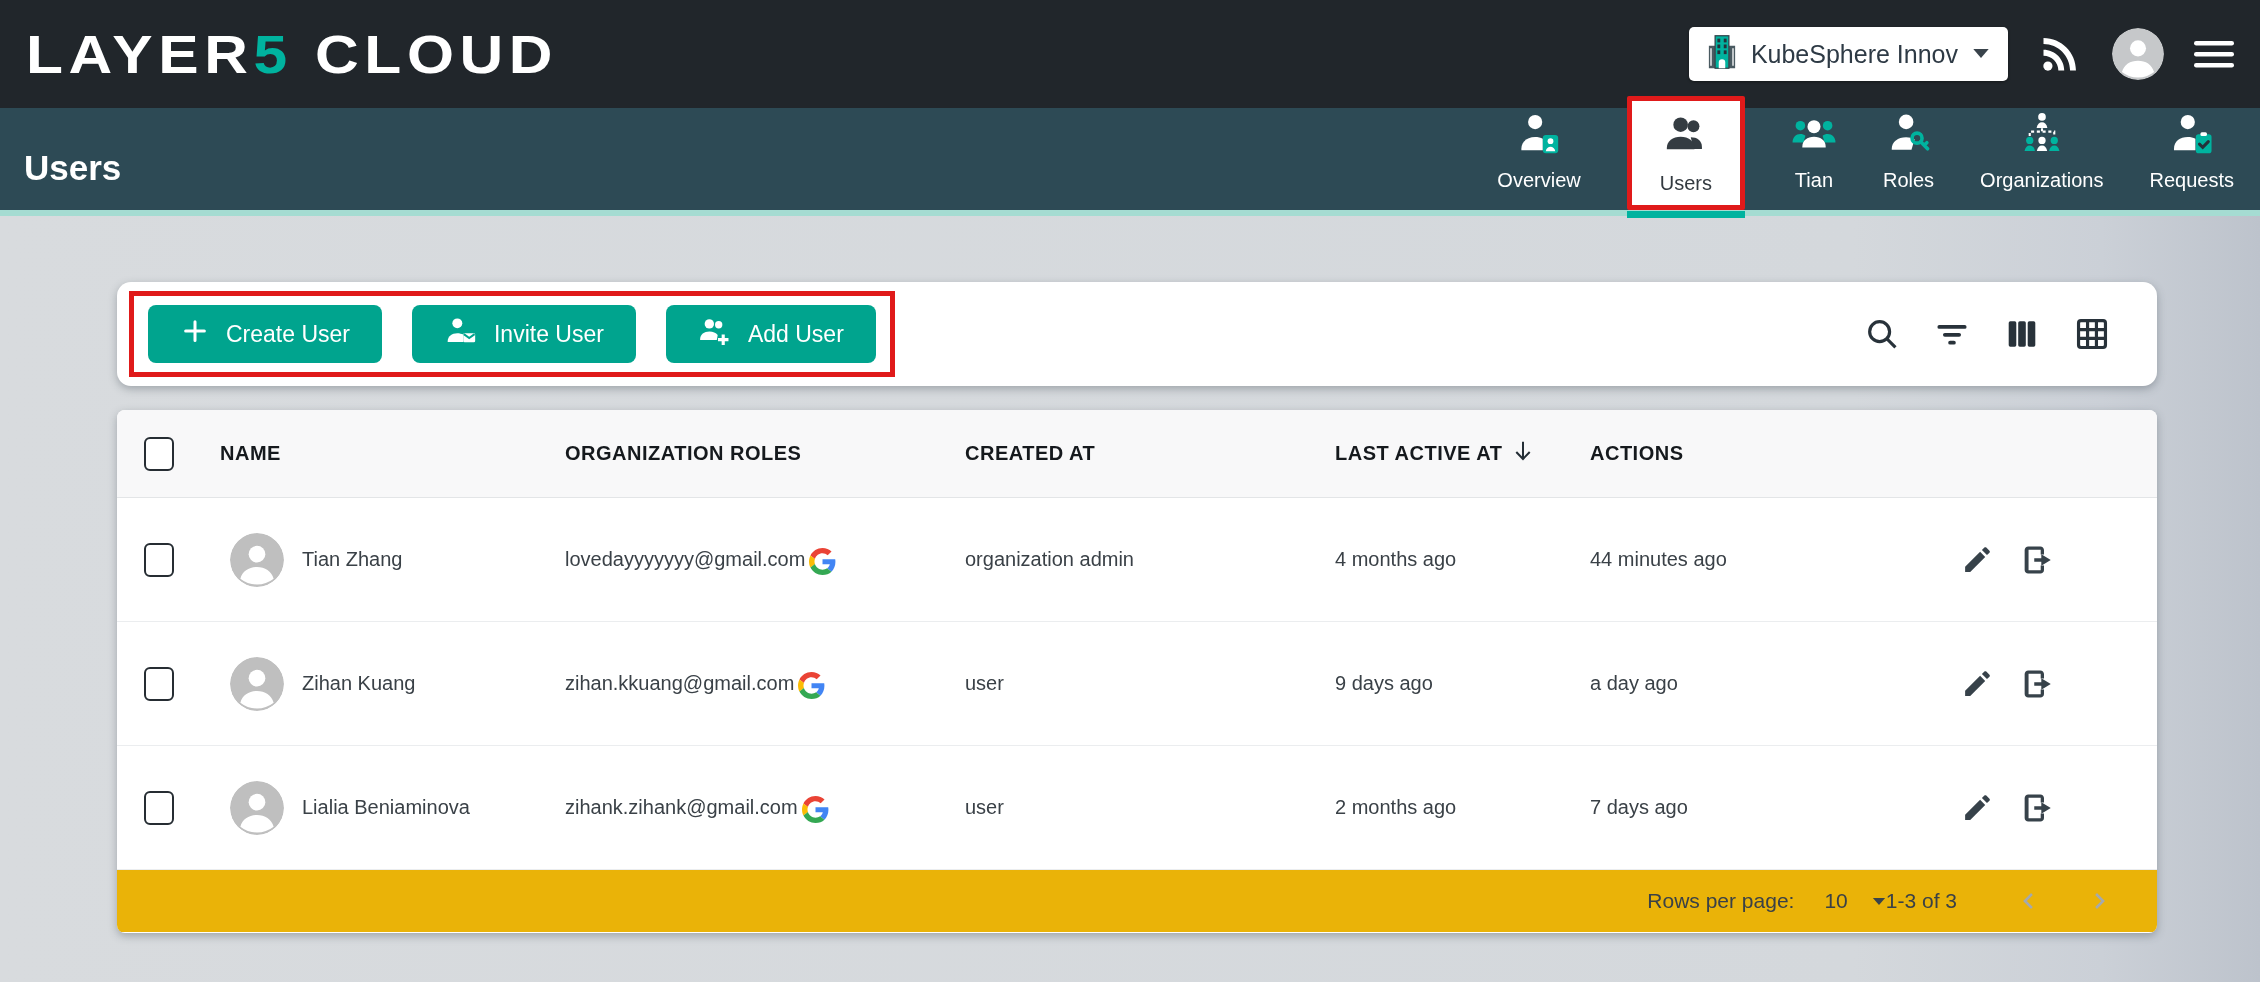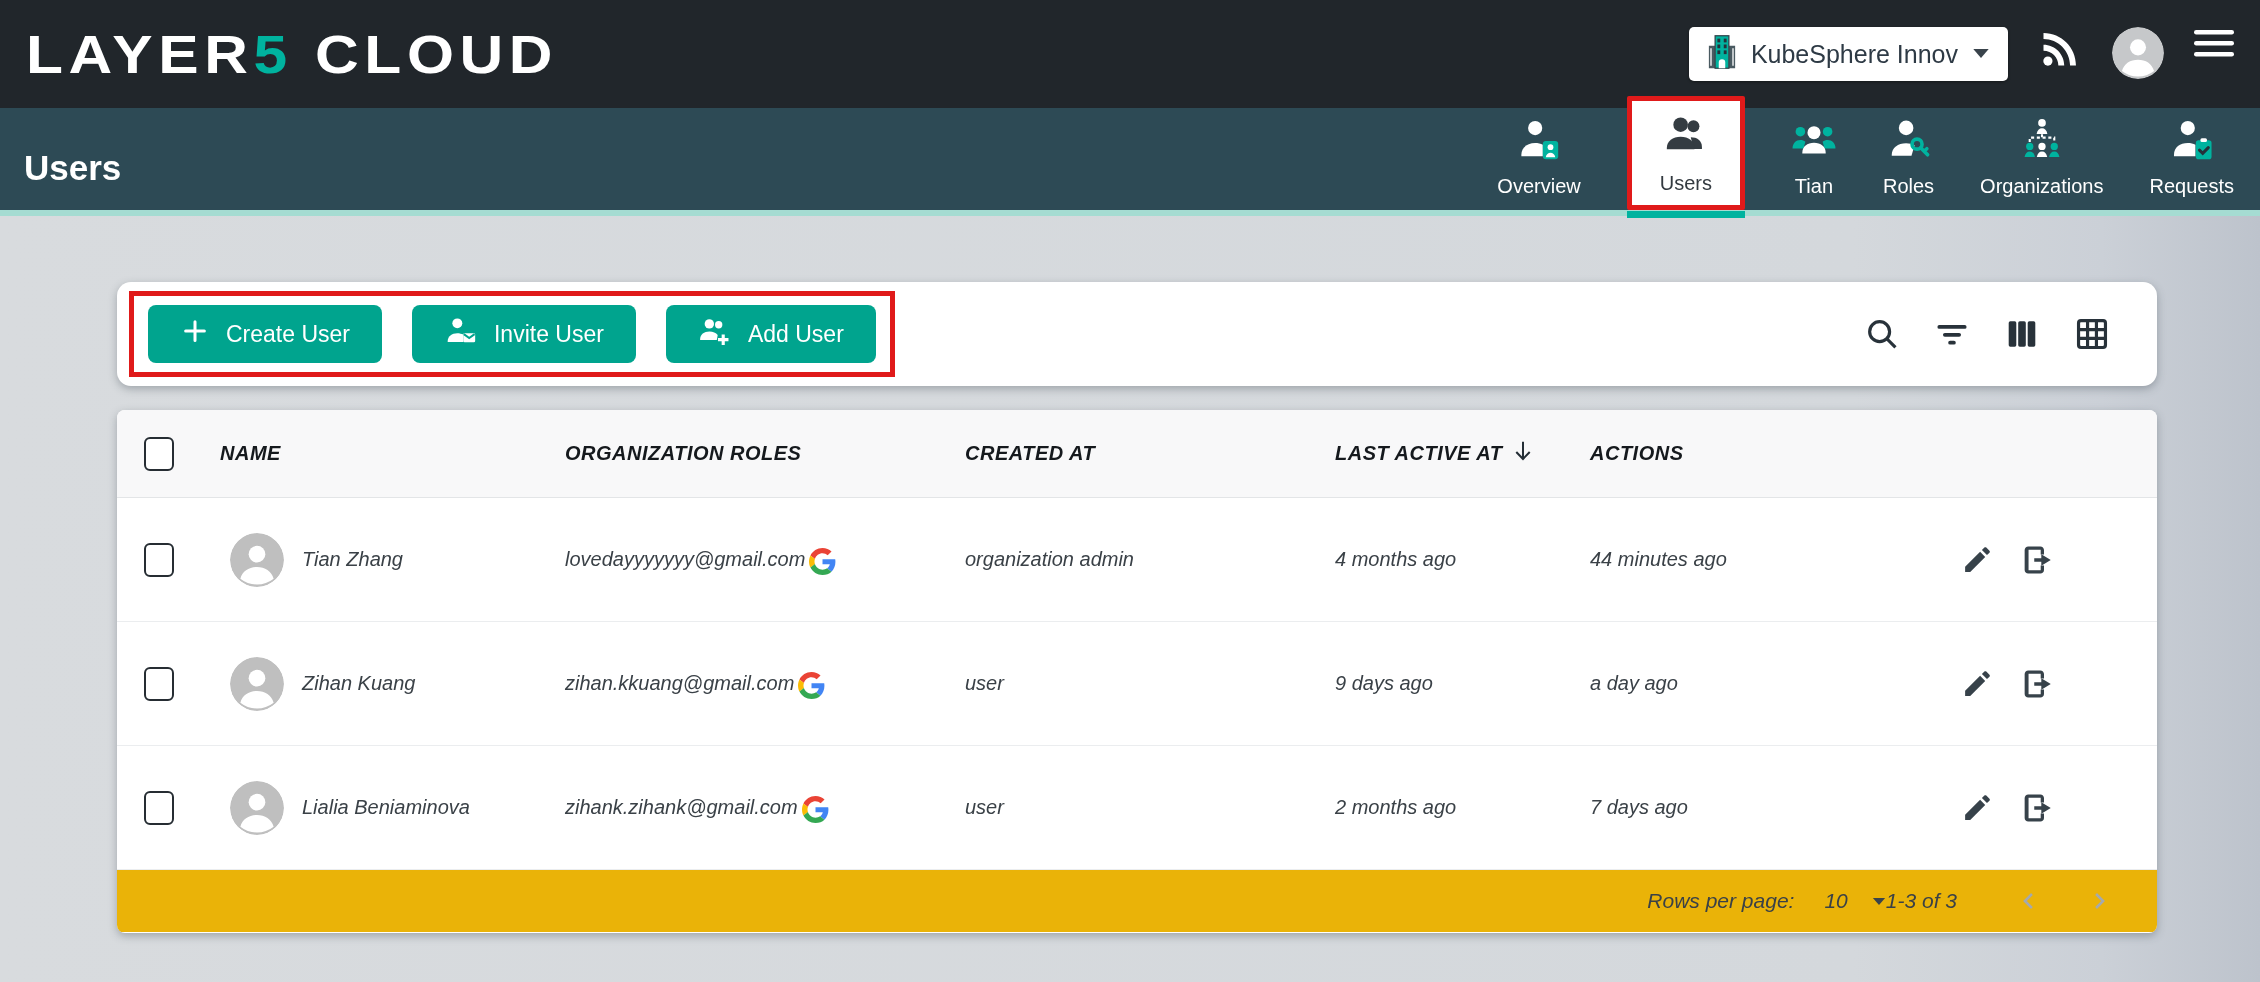--- a/index.html
+++ b/index.html
@@ -11,35 +11,35 @@
   }
   
   .topbar {
     position:absolute; top:0; left:0; right:0; height:108px;
     background:#21262B; display:flex; align-items:center; justify-content:space-between;
     padding:0 26px;
   }
   .logo { font-size:54px; font-weight:800; letter-spacing:5px; color:#fff;
           transform:scaleX(1.12); transform-origin:left center; white-space:nowrap; }
   .logo .accent { color:#00B39F; }
-  .top-right { display:flex; gap:30px; }
+  .top-right { display:flex; align-items:center; gap:30px; }
   .org-box { background:#fff; border-radius:5px; height:54px; display:flex;
              align-items:center; gap:14px; padding:0 18px; cursor:pointer;
              box-shadow:0 1px 3px rgba(0,0,0,.4); }
   .org-name { font-size:25px; color:#2E3A45; white-space:nowrap; }
   .avatar-btn { width:52px; height:52px; border-radius:50%; overflow:hidden; }
   
   .navbar {
     position:absolute; top:108px; left:0; right:0; height:108px;
     background:#2D4A55; border-bottom:6px solid #A5DCD2;
   }
   .page-title { position:absolute; left:24px; top:40px; color:#fff; font-size:35px; font-weight:600; }
   .nav-items { position:absolute; right:26px; bottom:0; display:flex; align-items:flex-end; gap:46px; }
   .nav-item { display:flex; flex-direction:column; align-items:center; gap:8px;
-              color:#fff; font-size:20px; padding-bottom:12px; cursor:pointer; }
+              color:#fff; font-size:20px; padding-bottom:18px; cursor:pointer; }
   .nav-item.active {
     background:#fff; border:5px solid #E01A1A; border-radius:2px;
     color:#333A40; padding:12px 28px 10px; position:relative; margin-bottom:0;
   }
   .nav-item.active .active-underline {
     position:absolute; left:-5px; right:-5px; bottom:-13px; height:7px; background:#00B39F;
   }
   
   .toolbar-card {
     position:absolute; left:117px; top:282px; width:2040px; height:104px;
@@ -50,21 +50,21 @@
   .btn {
     height:58px; background:#00A48E; border:none; border-radius:8px; color:#fff;
     font-size:23px; display:flex; align-items:center; gap:16px; padding:0 32px;
     font-family:inherit; cursor:pointer; white-space:nowrap;
   }
   .toolbar-icons { display:flex; align-items:center; gap:32px; }
   .tool-icon { cursor:pointer; display:flex; }
   
   .table-card {
     position:absolute; left:117px; top:410px; width:2040px; height:523px;
-    background:#fff; border-radius:8px; box-shadow:0 3px 9px rgba(55,65,75,.35); overflow:hidden;font-style:italic;
+    background:#fff; border-radius:8px; box-shadow:0 3px 9px rgba(55,65,75,.35); overflow:hidden;
   }
   .tgrid { display:grid; grid-template-columns:83px 345px 400px 370px 255px 355px 1fr; align-items:center; }
   .thead { height:88px; background:#F8F8F9; border-bottom:1px solid #E3E5E7;
            font-size:20px; font-weight:700; color:#15191D; letter-spacing:.5px; }
   .th { padding-left:20px; display:flex; align-items:center; gap:8px; }
   .trow { height:124px; border-bottom:1px solid #EBEDEF; font-size:20px; color:#3A4147; background:#fff; }
   .cell { padding-left:20px; }
   .cb-cell { display:flex; justify-content:center; }
   .checkbox { width:30px; height:34px; border:2.5px solid #262D33; border-radius:6px; background:#fff; cursor:pointer; }
   .name-cell { display:flex; align-items:center; gap:18px; padding-left:30px; font-size:20px; }

